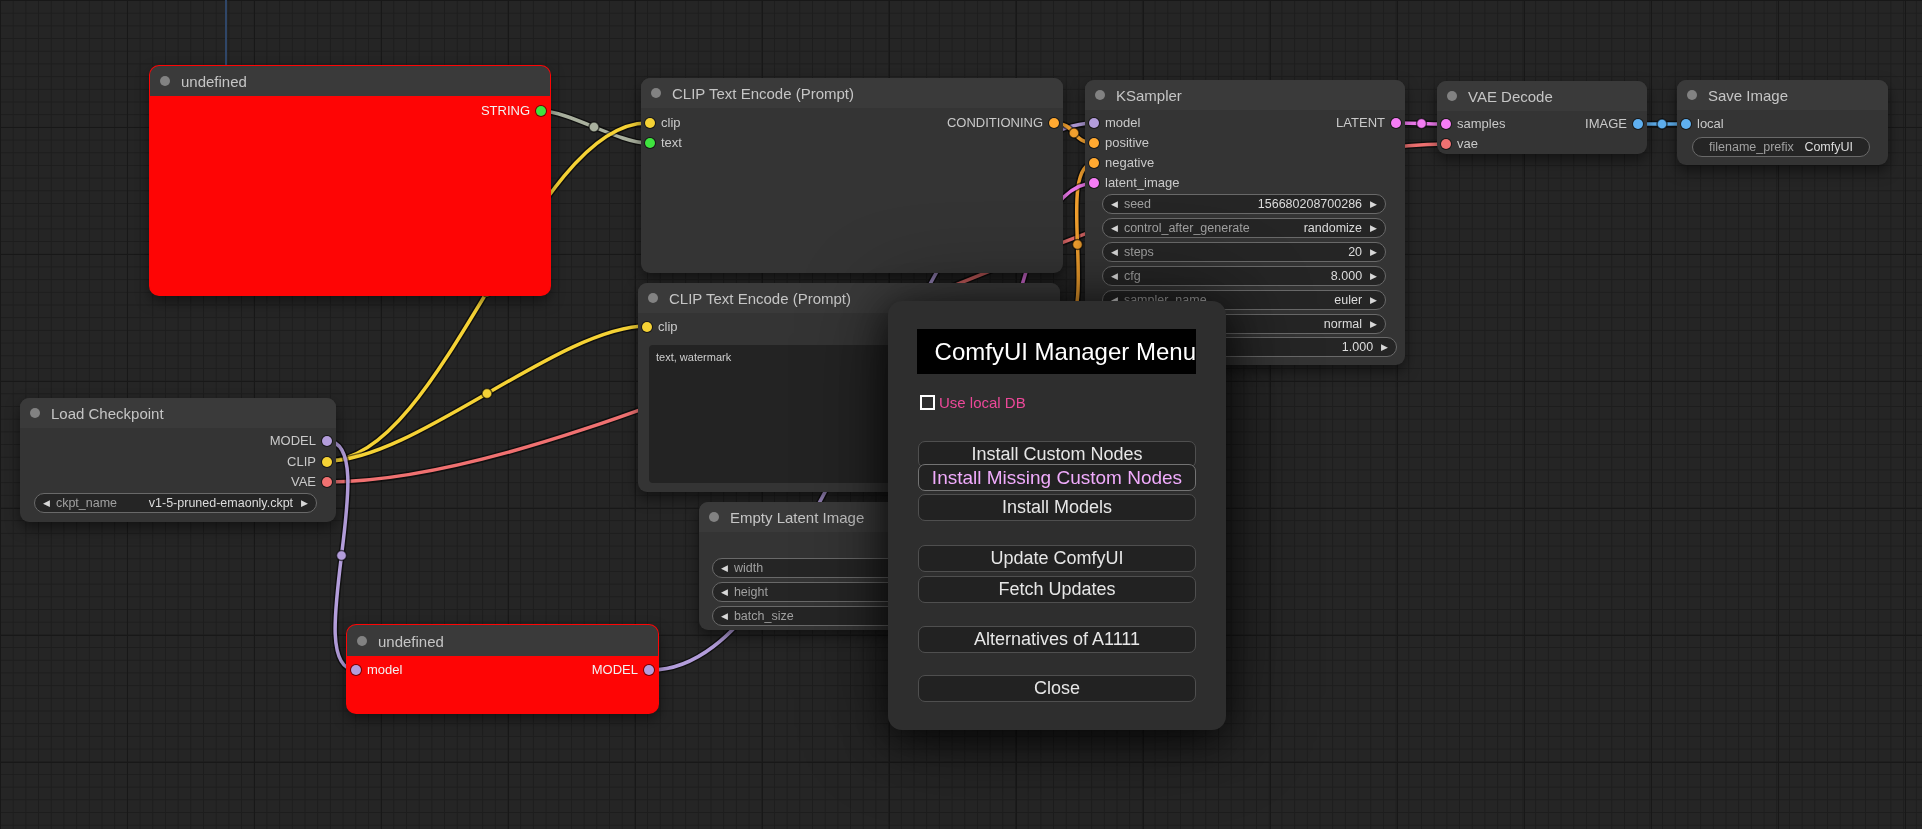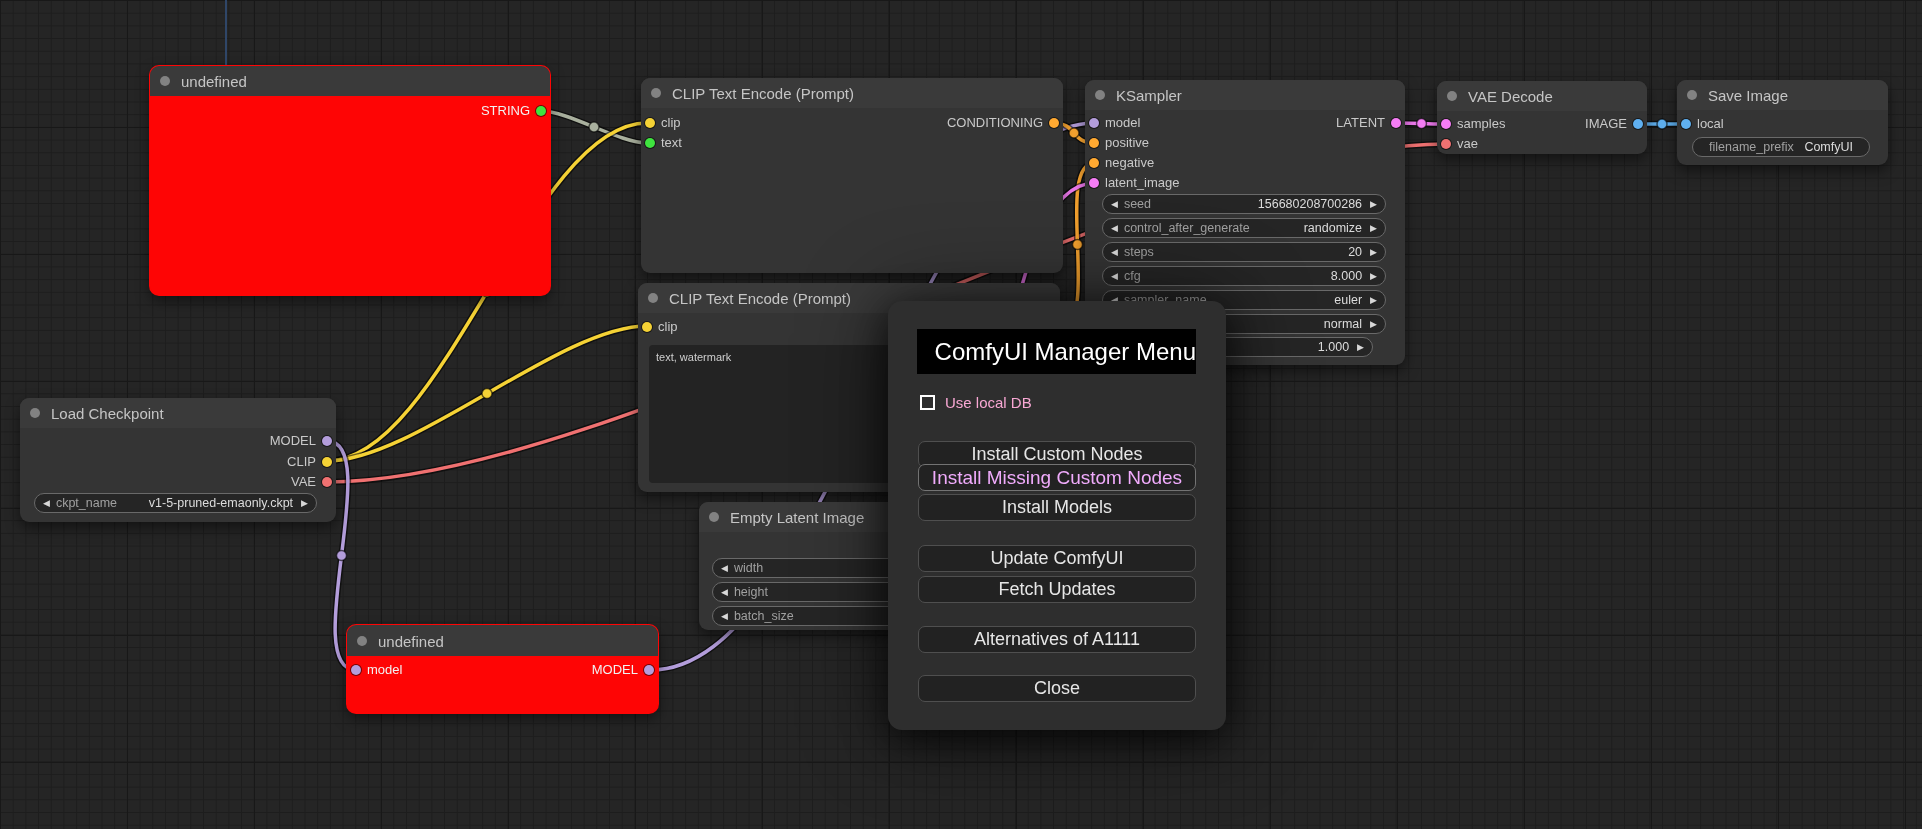--- a/index.html
+++ b/index.html
@@ -46,21 +46,21 @@
         font-size:11px;padding:6px 7px;box-sizing:border-box;}
 
   
   #mgr-dialog{position:absolute;left:888px;top:301px;width:338px;height:429px;z-index:3;
         background:#2e2e2e;border-radius:14px;
         box-shadow:0 10px 40px rgba(0,0,0,.75),0 0 90px rgba(0,0,0,.45);}
   #mgr-title{position:absolute;left:29px;top:28px;width:279px;height:45px;line-height:45px;
         background:#000;color:#fff;font-size:24px;text-align:right;white-space:nowrap;}
   #mgr-checkrow{position:absolute;left:32px;top:93px;height:16px;display:flex;align-items:center;}
   #mgr-checkbox{width:11px;height:11px;border:2px solid #fff;background:#2e2e2e;}
-  #mgr-checklabel{margin-left:10px;color:#f9a8d4;font-size:15px;}
+  #mgr-checklabel{margin-left:4px;color:#ec4899;font-size:15px;}
   .mgr-btn{position:absolute;left:30px;width:278px;height:27px;box-sizing:border-box;
         background:#222;border:1px solid #4f4f4f;border-radius:7px;color:#e6e6e6;
         font-size:18px;font-family:"Liberation Sans",sans-serif;text-align:center;cursor:pointer;}
   .mgr-btn.hl{border:1px solid #737373;color:#f0abfc;font-size:19px;}
 </style>
 </head>
 <body>
 
 <div id="stage">
 
@@ -194,21 +194,21 @@
       <span class="wlabel">sampler_name</span>
       <span class="wvalue pad">euler</span>
       <span class="arr">▶</span>
     </div>
     <div class="widget" style="left:17px;top:234px;width:284px;">
       <span class="arr">◀</span>
       <span class="wlabel"></span>
       <span class="wvalue pad">normal</span>
       <span class="arr">▶</span>
     </div>
-    <div class="widget" style="left:4px;top:257px;width:284px;">
+    <div class="widget" style="left:28px;top:257px;width:284px;">
       <span class="arr">◀</span>
       <span class="wlabel"></span>
       <span class="wvalue pad">1.000</span>
       <span class="arr">▶</span>
     </div>
   </div>
 
   <div class="node" style="left:1437px;top:81px;width:210px;height:73px;">
     <div class="titlebar"></div>
     <div class="titledot"></div>

